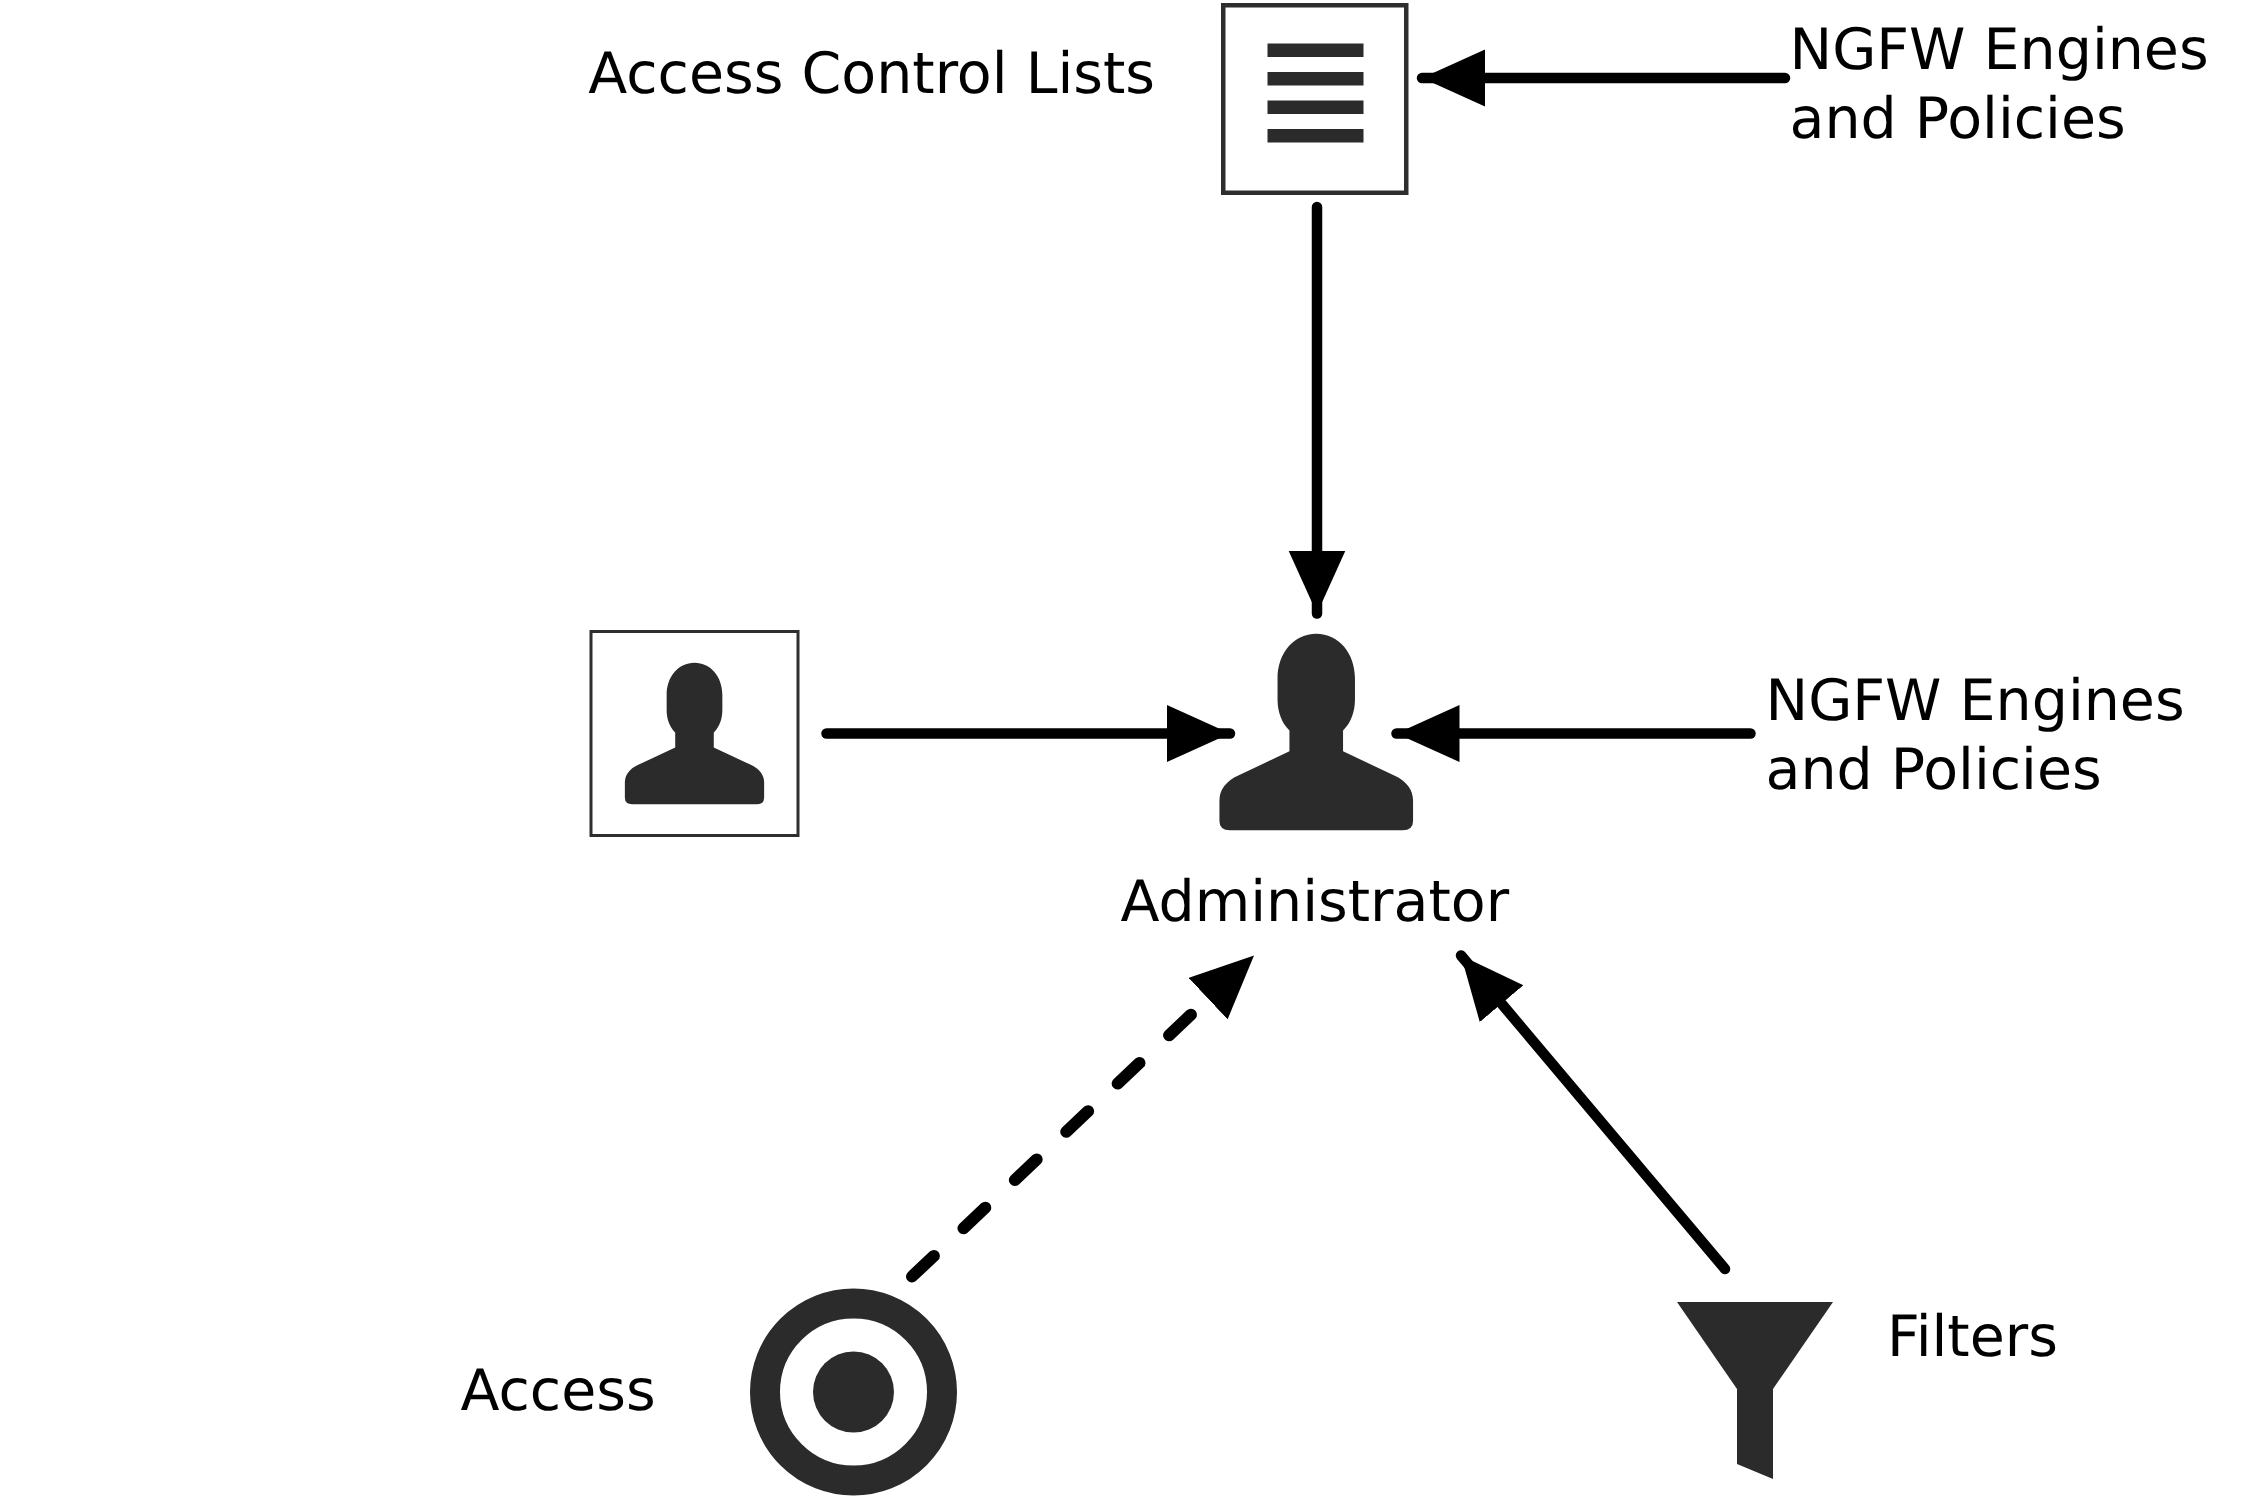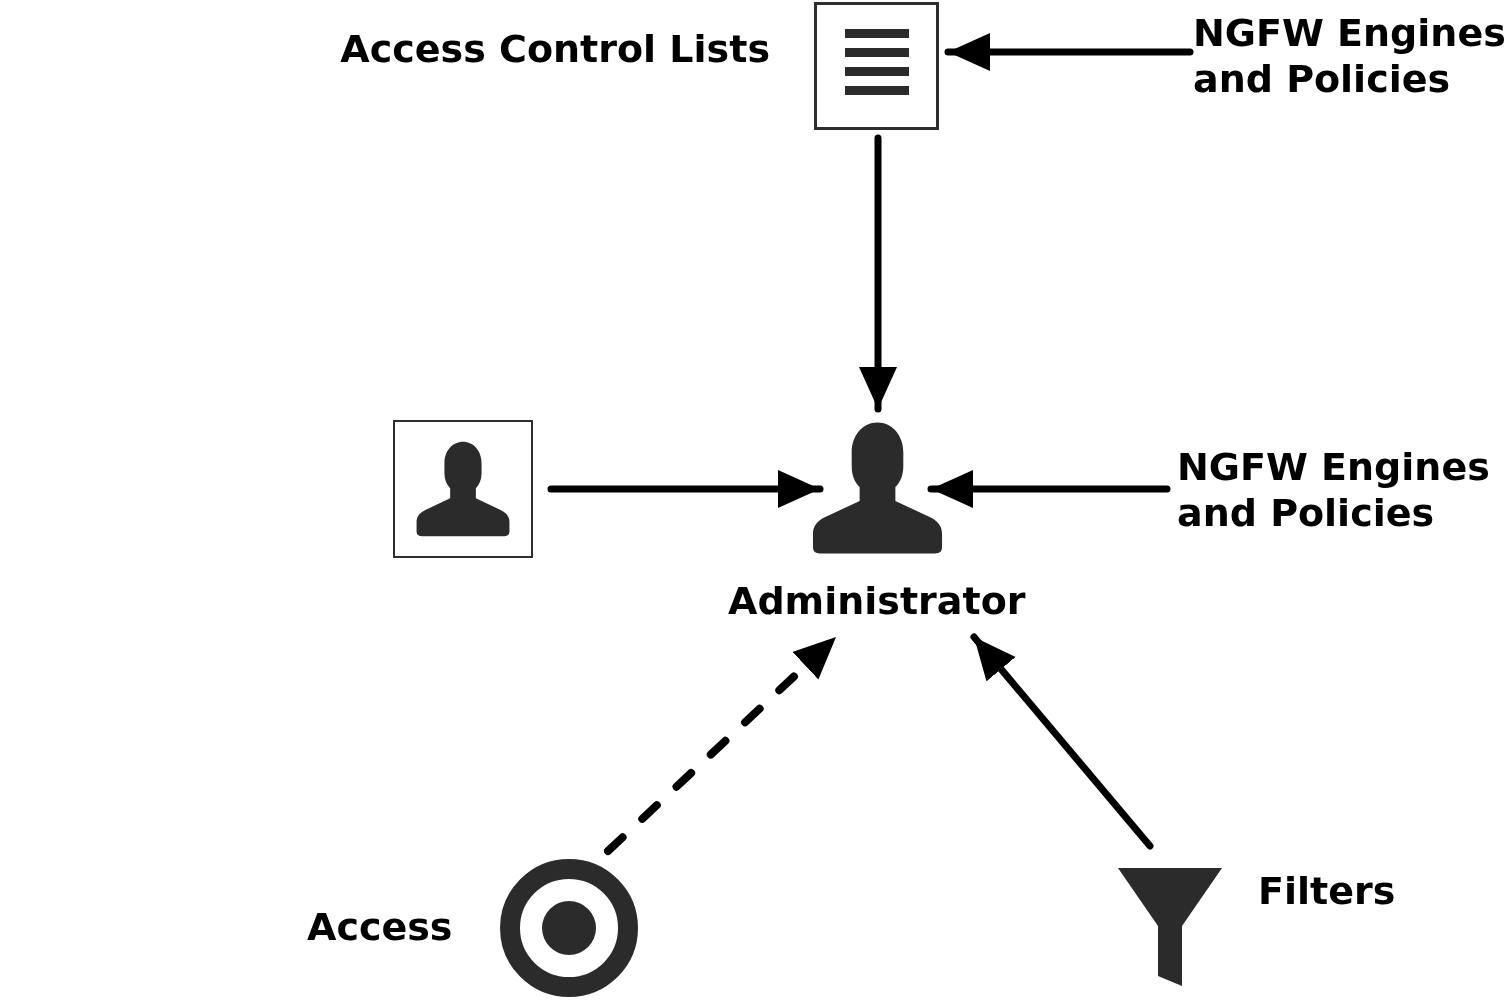--- a/index.html
+++ b/index.html
@@ -16,21 +16,20 @@
     font-family:"DejaVu Sans","Liberation Sans",sans-serif;
     color:var(--ink);
     overflow:hidden;
   }
   .label{
     position:absolute;
     font-size:38px;
     line-height:46px;
     white-space:nowrap;
     color:var(--ink);
-    font-weight:bold;
   }
   #arrow-layer{
     position:absolute;left:0;top:0;width:1507px;height:1001px;
     pointer-events:none;
   }
   #arrow-layer line{stroke:var(--ink);}
   #arrow-layer marker path{fill:var(--ink);}
   .edge{stroke-width:7;stroke-linecap:round;}
   .edge-dashed{stroke-width:8;stroke-linecap:round;stroke-dasharray:20 27;}
   .icon-box{
@@ -51,21 +50,21 @@
     display:flex;align-items:center;justify-content:center;
   }
   .svg-icon{display:block;fill:var(--icon-fill);}
   #admin-icon{position:absolute;left:808px;top:421px;}
   #domains-icon{position:absolute;left:499px;top:858px;}
   #filters-icon{position:absolute;left:1118px;top:868px;}
   #acl-label{right:737px;top:26px;text-align:right;}
   #ngfw-top-label{left:1193px;top:10px;}
   #roles-label{left:2px;top:475px;}
   #ngfw-right-label{left:1177px;top:444px;}
-  #admin-label{left:728px;top:578px;width:260px;text-align:center;}
+  #admin-label{left:747px;top:578px;width:260px;text-align:left;}
   #domains-label{left:307px;top:904px;}
   #filters-label{left:1258px;top:868px;}
 </style>
 </head>
 <body>
 
 <div id="canvas">
 
   <svg id="arrow-layer" viewBox="0 0 1507 1001" xmlns="http://www.w3.org/2000/svg">
     <defs>

